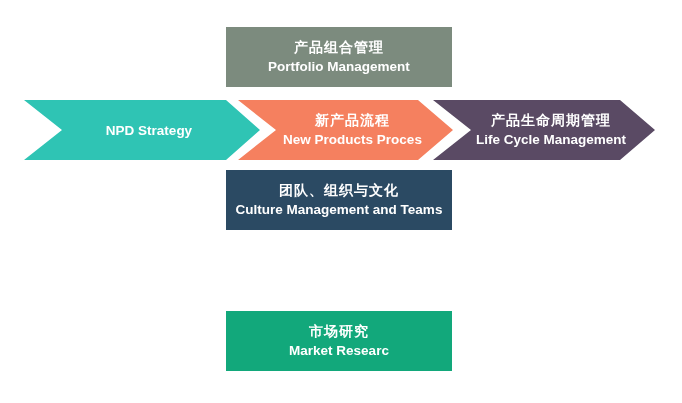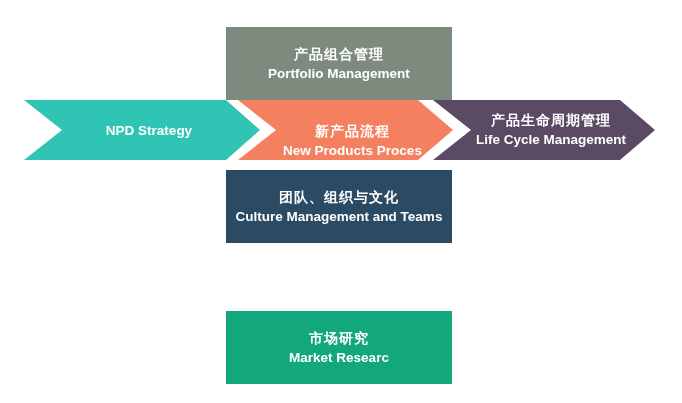--- a/index.html
+++ b/index.html
@@ -16,21 +16,21 @@
     display: flex;
     flex-direction: column;
     align-items: center;
     justify-content: center;
     color: #ffffff;
     text-align: center;
   }
   .zh { font-size: 14px; font-weight: bold; line-height: 19px; letter-spacing: 1px; }
   .en { font-size: 13.5px; font-weight: bold; line-height: 19px; }
   
-  .box { left: 226px; width: 226px; height: 73px; }
+  .box { left: 226px; width: 226px; height: 60px; }
   #portfolio-box { top: 27px; }
   #culture-box   { top: 170px; }
   #tools-box     { top: 240px; }
   #market-box    { top: 311px; }
   
   .arrow { top: 100px; height: 60px; padding-left: 14px; box-sizing: border-box; }
   #arrow-npd {
     left: 24px; width: 236px;
     clip-path: polygon(0px 0px, 202px 0px, 236px 30px, 202px 60px, 0px 60px, 38px 30px);
   }
@@ -51,21 +51,21 @@
 
   <div id="portfolio-box" class="block box" style="background-color: rgb(124, 139, 126);">
     <span class="zh">产品组合管理</span>
     <span class="en">Portfolio Management</span>
   </div>
 
   <div id="arrow-npd" class="block arrow" style="background-color: rgb(47, 196, 180);">
     <span class="en">NPD Strategy</span>
   </div>
 
-  <div id="arrow-npp" class="block arrow" style="background-color: rgb(245, 128, 95); justify-content: flex-end;">
+  <div id="arrow-npp" class="block arrow" style="background-color: rgb(245, 128, 95);">
     <span class="zh">新产品流程</span>
     <span class="en">New Products Proces</span>
   </div>
 
   <div id="arrow-lcm" class="block arrow" style="background-color: rgb(90, 74, 100);">
     <span class="zh">产品生命周期管理</span>
     <span class="en">Life Cycle Management</span>
   </div>
 
   <div id="culture-box" class="block box" style="background-color: rgb(43, 74, 99);">

